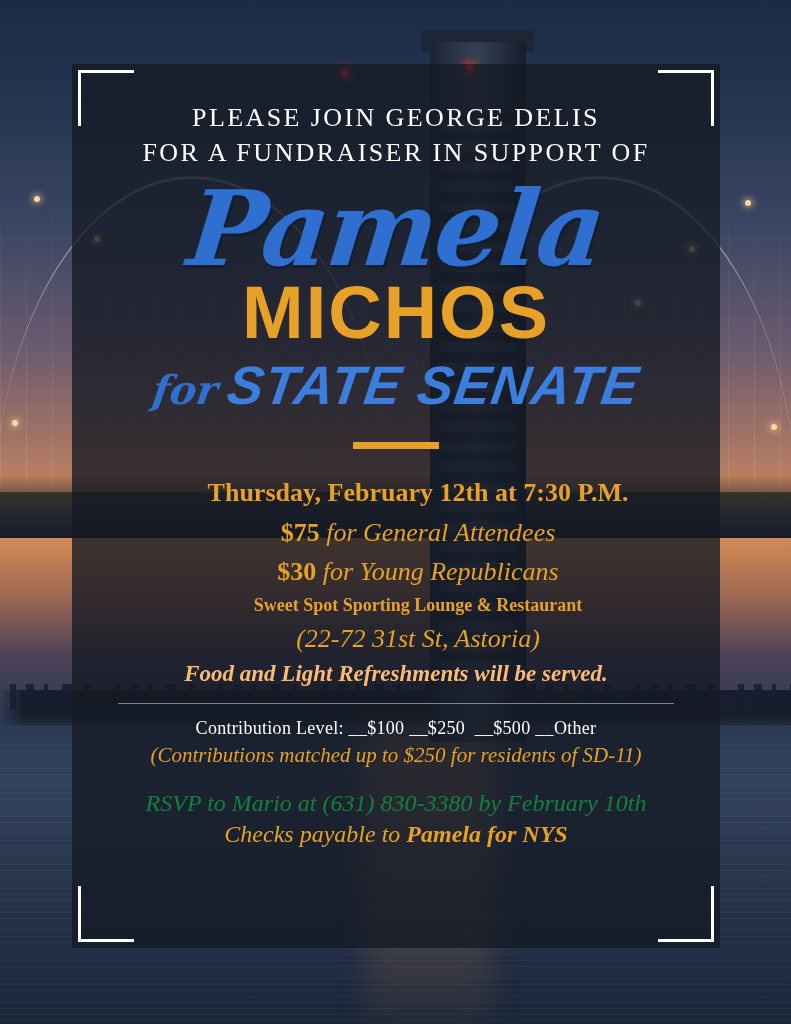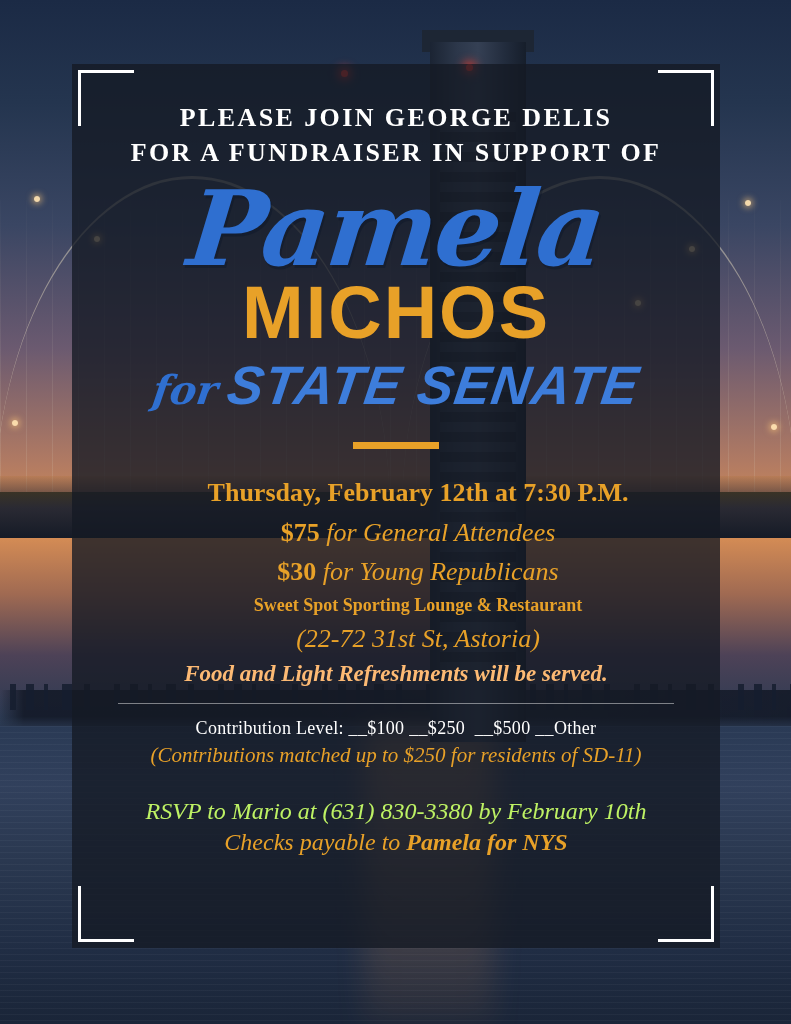--- a/index.html
+++ b/index.html
@@ -143,21 +143,21 @@
   .c-br .h { right:0; bottom:0; } .c-br .v { right:0; bottom:0; }
 
   
   .content {
     position:absolute; left:72px; top:64px; width:648px; height:884px;
     text-align:center; color:#fff;
   }
   .kicker {
     margin-top:36px;
     font-family:"Liberation Serif", serif;
-    font-weight:bold;
+    font-weight:normal;
     font-size:26px;
     letter-spacing:2.4px;
     line-height:1.35;
     color:#ffffff;
   }
   .kicker span { display:block; }
 
   .name-script {
     margin-top:6px;
     font-family:"DejaVu Serif", serif;
@@ -230,25 +230,25 @@
     letter-spacing:.3px;
   }
   .contrib-note {
     margin-top:4px;
     font-family:"Liberation Serif", serif;
     font-style:italic;
     font-size:21px;
     color:#e8a128;
   }
   .rsvp {
-    margin-top:30px;
+    margin-top:22px;
     font-family:"Liberation Serif", serif;
     font-style:italic;
     font-size:24px;
-    color:#bef264;
+    color:#15803d;
   }
   .checks {
     margin-top:4px;
     font-family:"Liberation Serif", serif;
     font-style:italic;
     font-size:24px;
     color:#e8a128;
   }
   .checks b { font-weight:bold; }
 </style>

